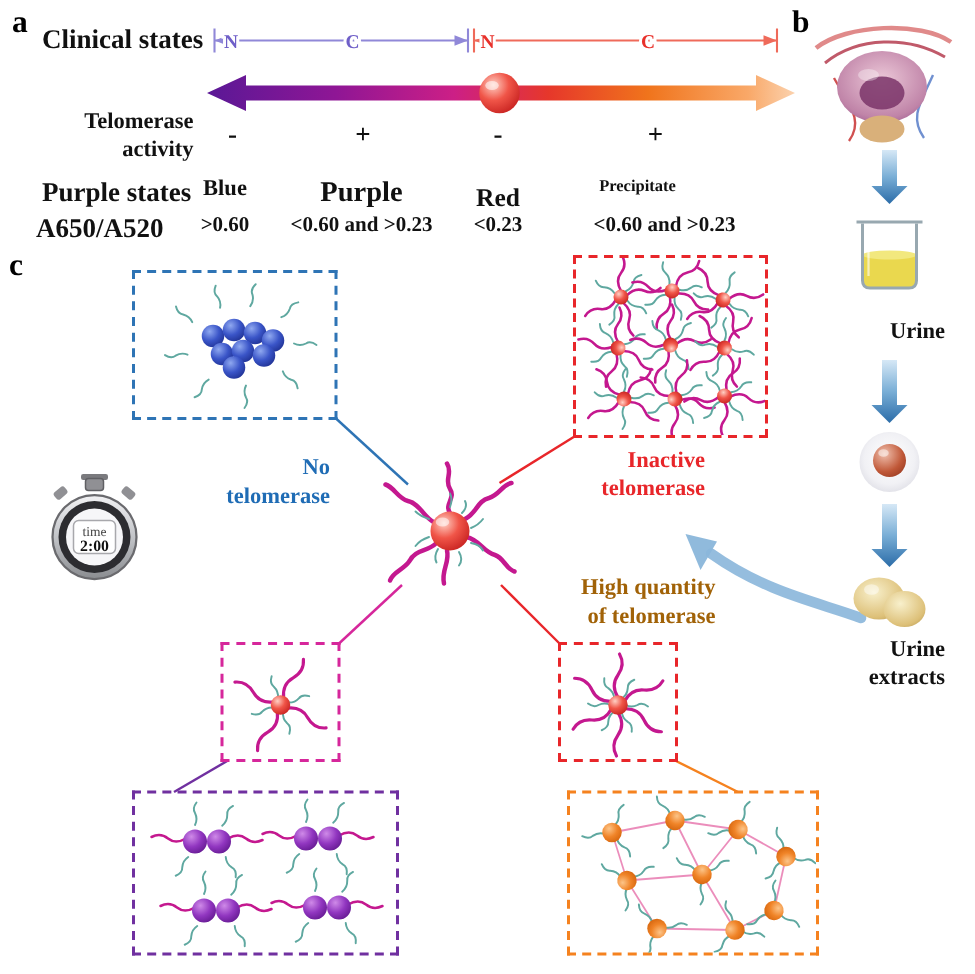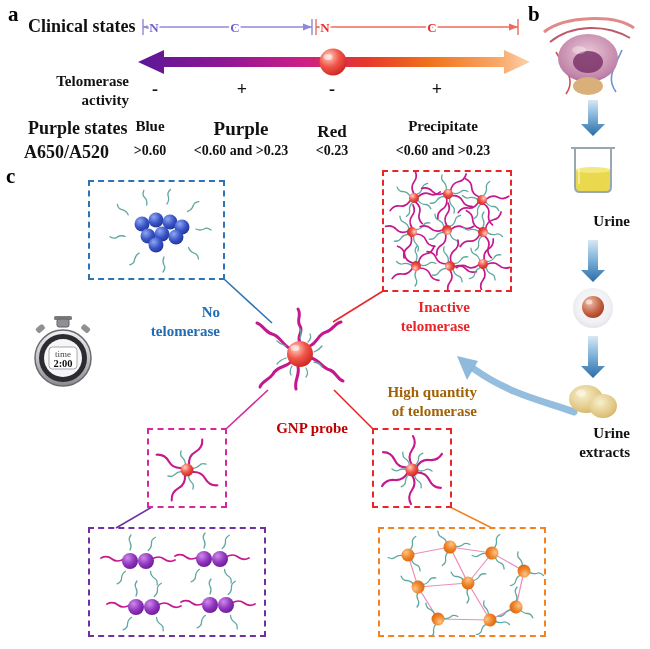--- a/index.html
+++ b/index.html
@@ -190,21 +190,21 @@
   <div class="wrap" style="left:24px;top:72px;width:105px">Telomerase activity</div>
   <span class="col" style="left:155px;top:79px;font-size:18px">-</span>
   <span class="col" style="left:242px;top:79px;font-size:18px">+</span>
   <span class="col" style="left:332px;top:79px;font-size:18px">-</span>
   <span class="col" style="left:437px;top:79px;font-size:18px">+</span>
 
   <div class="lbl" style="left:28px;top:118px">Purple states</div>
   <span class="col" style="left:150px;top:118px;font-size:15px">Blue</span>
   <span class="col" style="left:241px;top:118px;font-size:19px">Purple</span>
   <span class="col" style="left:332px;top:122px;font-size:17px">Red</span>
-  <span class="col" style="left:443px;top:118px;font-size:15px">Precipitate</span>
+  <span class="col" style="left:425px;top:118px;font-size:11px">Precipitate</span>
 
   <div class="lbl" style="left:24px;top:142px">A650/A520</div>
   <span class="col" style="left:150px;top:143px;font-size:14px">&gt;0.60</span>
   <span class="col" style="left:241px;top:143px;font-size:14px">&lt;0.60 and &gt;0.23</span>
   <span class="col" style="left:332px;top:143px;font-size:14px">&lt;0.23</span>
   <span class="col" style="left:443px;top:143px;font-size:14px">&lt;0.60 and &gt;0.23</span>
 
   <div class="plabel" style="left:528px;top:2px">b</div>
 
   <svg class="abs" style="left:532px;top:12px" width="114" height="88" viewBox="0 0 114 88">
@@ -373,15 +373,14 @@
       <use href="#orangeNode" transform="translate(88,54) rotate(40)"></use>
       <use href="#orangeNode" transform="translate(136,78) rotate(100)"></use>
       <use href="#orangeNode" transform="translate(58,90) rotate(180)"></use>
       <use href="#orangeNode" transform="translate(110,91) rotate(320)"></use>
     </svg>
   </div>
 
   <div class="wrap" style="left:360px;top:298px;width:110px;color:#e8262a">Inactive telomerase</div>
   <div class="wrap" style="left:136px;top:303px;width:84px;color:#1f6cb5">No telomerase</div>
   <div class="wrap" style="left:372px;top:383px;width:105px;color:#a16207">High quantity of telomerase</div>
-  <div class="wrap" style="left:252px;top:419px;width:96px;color:#c00000">GNP probe</div>
 
 </div>
 
 </body></html>

